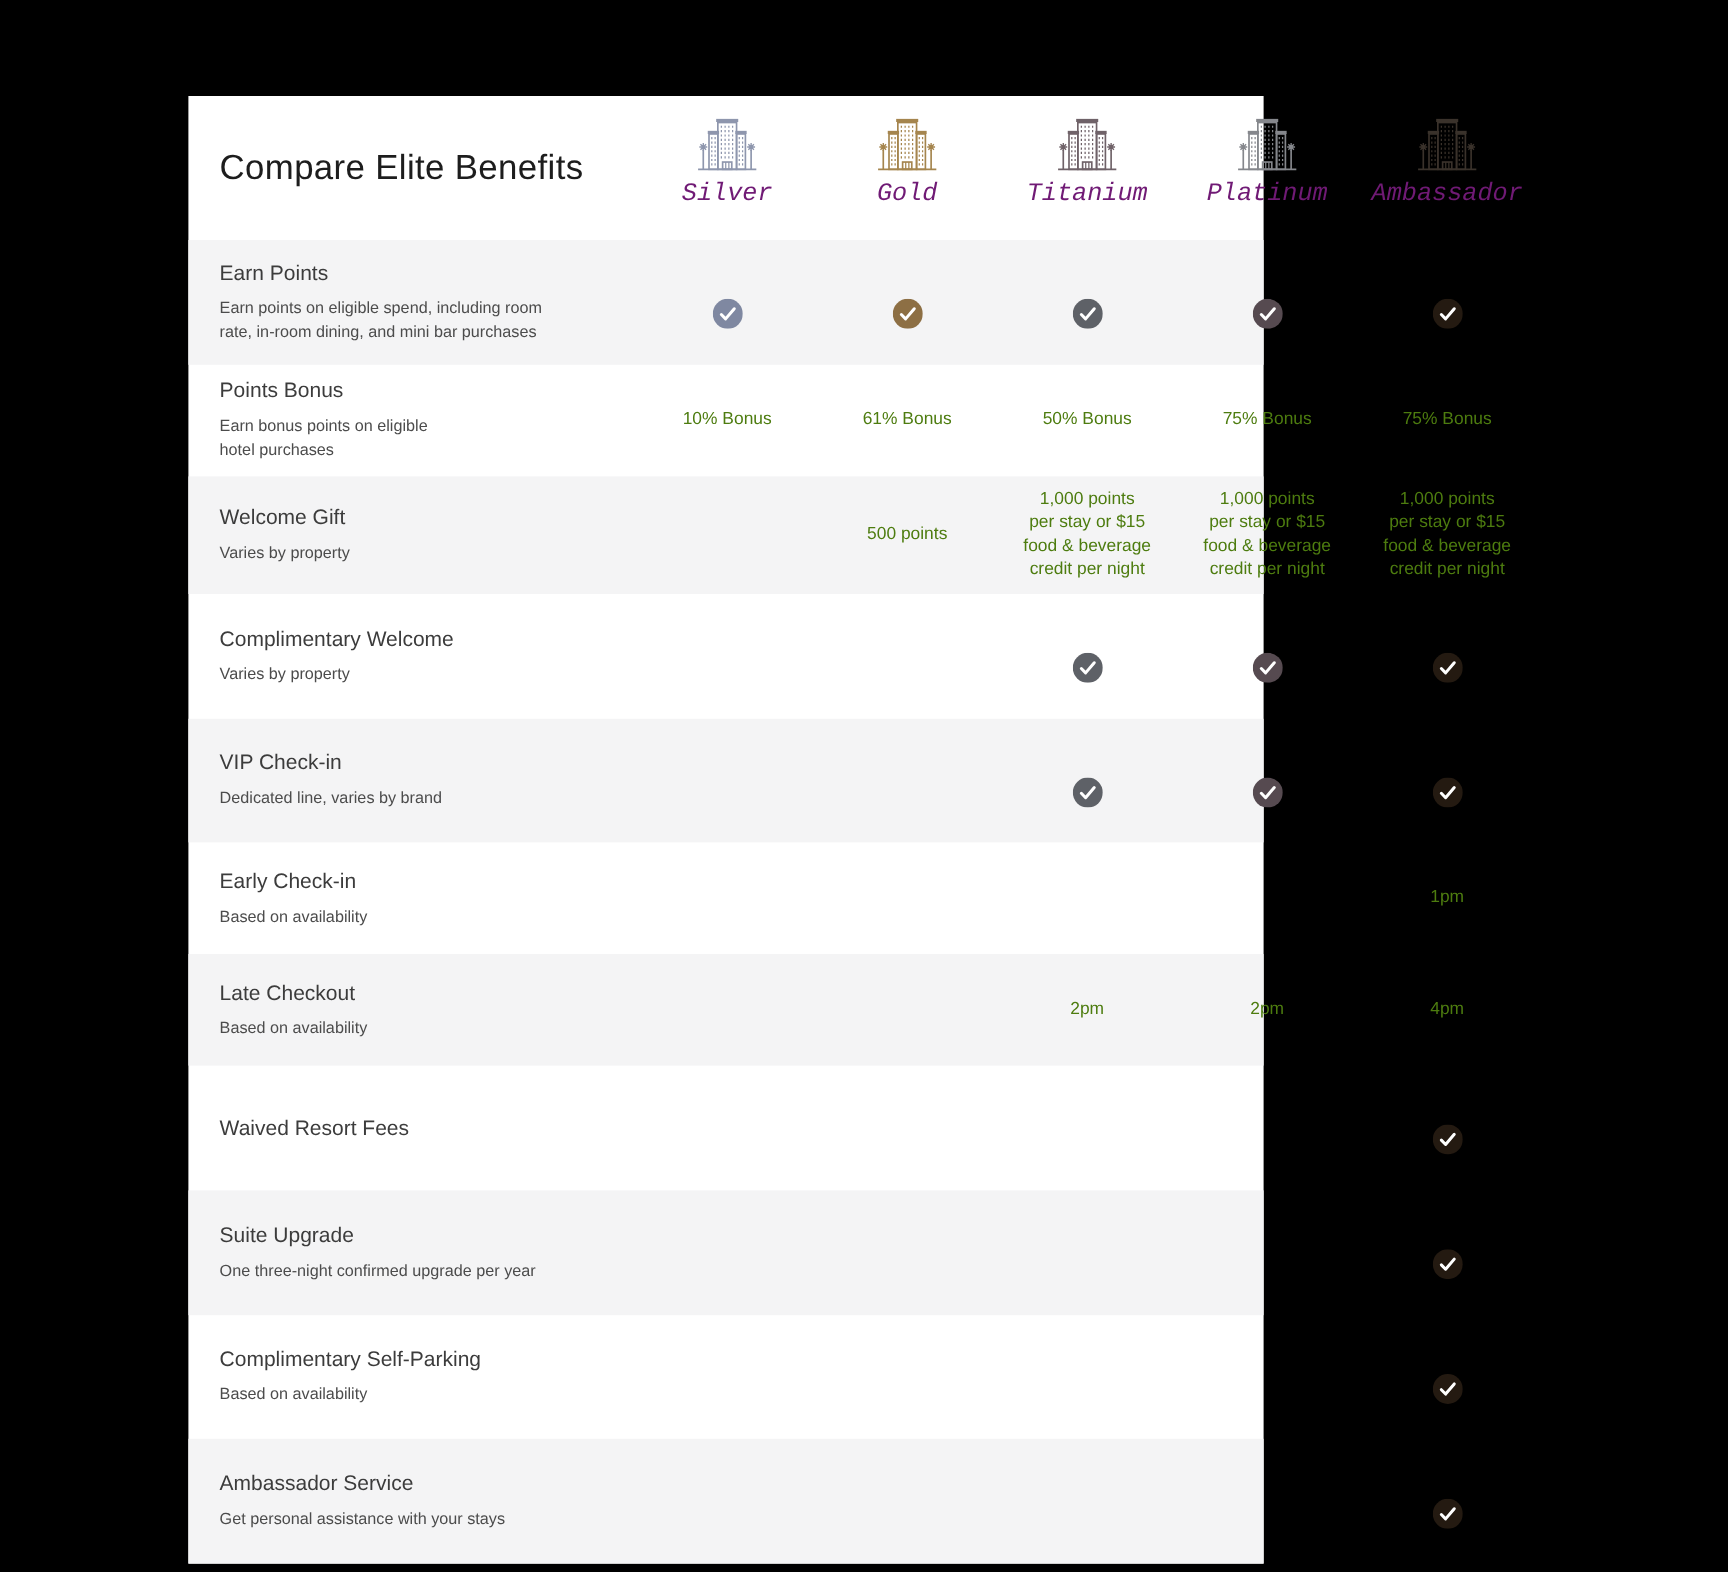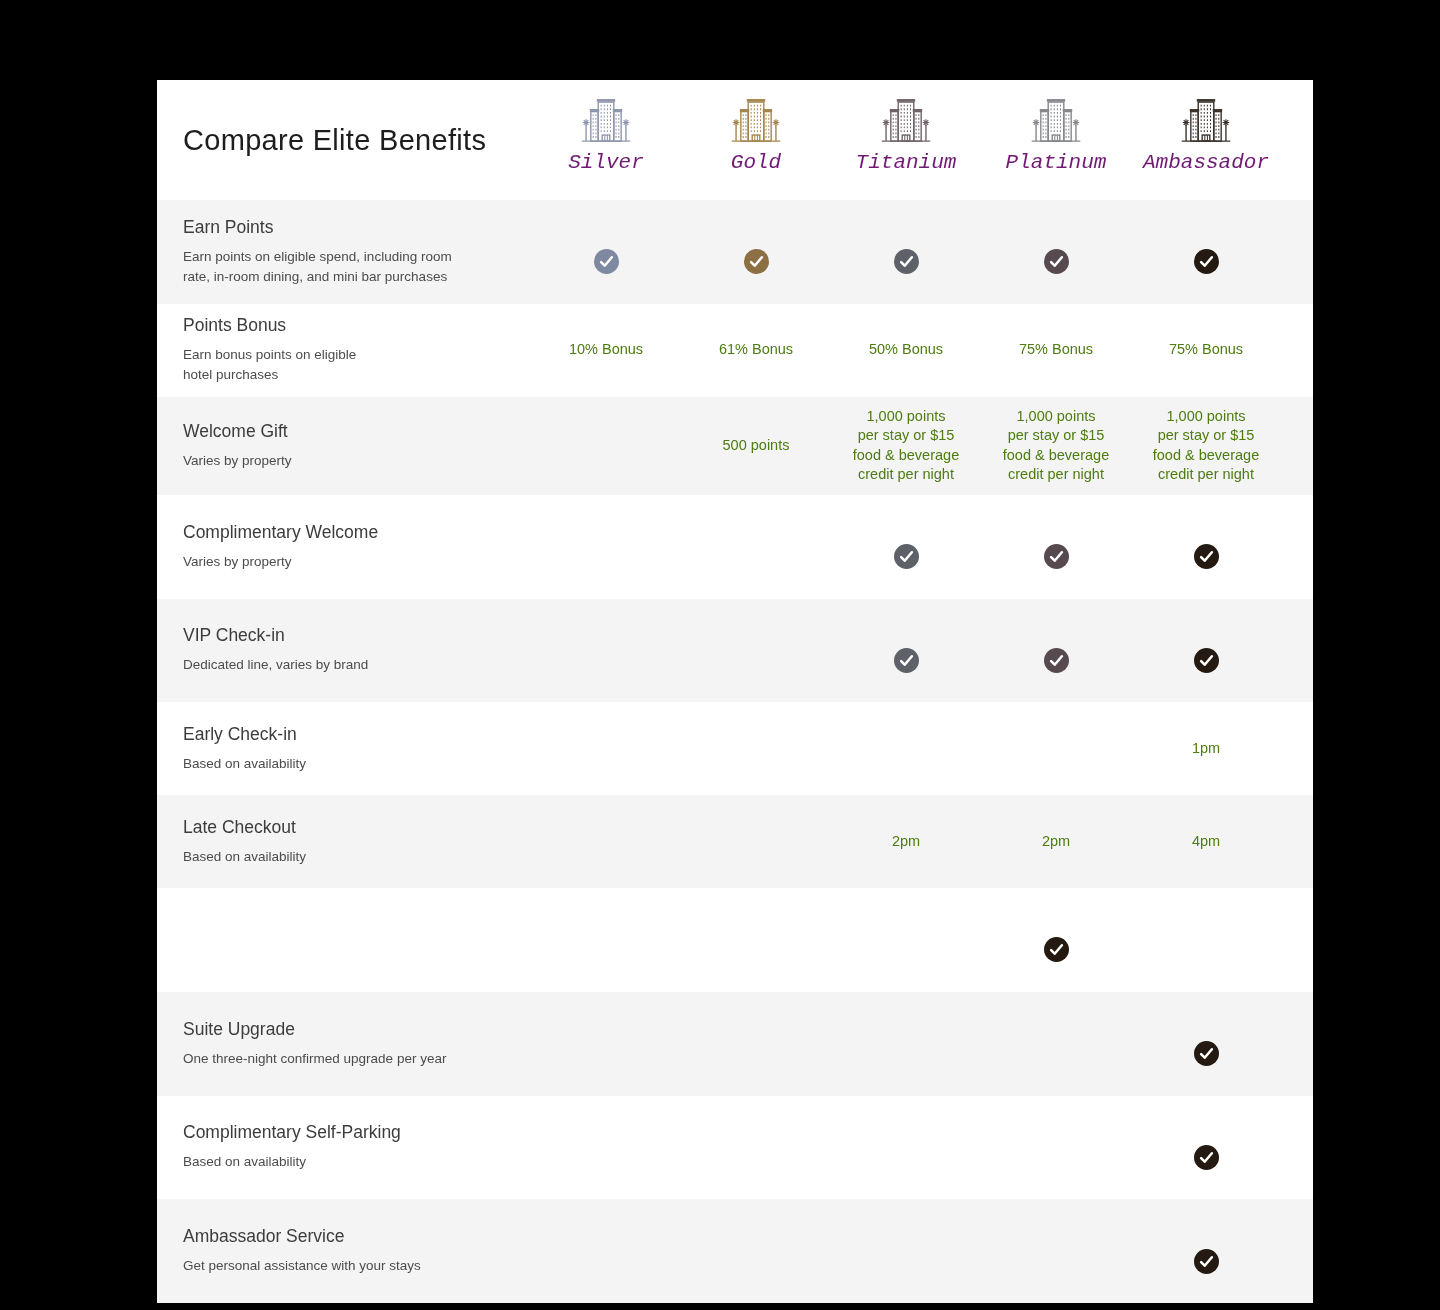--- a/index.html
+++ b/index.html
@@ -8,21 +8,21 @@
     width: 1440px;
     height: 1310px;
     background: #000000;
     font-family: "Liberation Sans", sans-serif;
     -webkit-font-smoothing: antialiased;
   }
   .card {
     position: absolute;
     left: 157px;
     top: 80px;
-    width: 1156px;
+    width: 896px;
     background: #ffffff;
   }
   .grid-row {
     display: grid;
     grid-template-columns: 374px repeat(5, 150px);
     align-items: center;
   }
   .table-header {
     height: 120px;
   }
@@ -423,20 +423,24 @@
       <div class="row-desc">Based on availability</div>
     </div>
   <div class="value-cell"></div>
         <div class="value-cell"></div>
         <div class="value-cell">2pm</div>
         <div class="value-cell">2pm</div>
         <div class="value-cell">4pm</div>
       </div>
 
   <div class="grid-row benefit-row">
+    <div class="label-cell">
+      <div class="row-label">Waived Resort Fees</div>
+
+    </div>
   <div class="value-cell"></div>
         <div class="value-cell"></div>
         <div class="value-cell"></div>
         <div class="value-cell"></div>
         <div class="value-cell">
   <span class="check" style="color: rgb(36, 26, 17);">
     <svg width="25" height="25" viewBox="0 0 26 26">
       <circle cx="13" cy="13" r="13" fill="currentColor"></circle>
       <path d="M7.4 13.6 L11.1 17.4 L18.6 8.6" stroke="#ffffff" stroke-width="2.6" fill="none" stroke-linecap="round" stroke-linejoin="round"></path>
     </svg>

